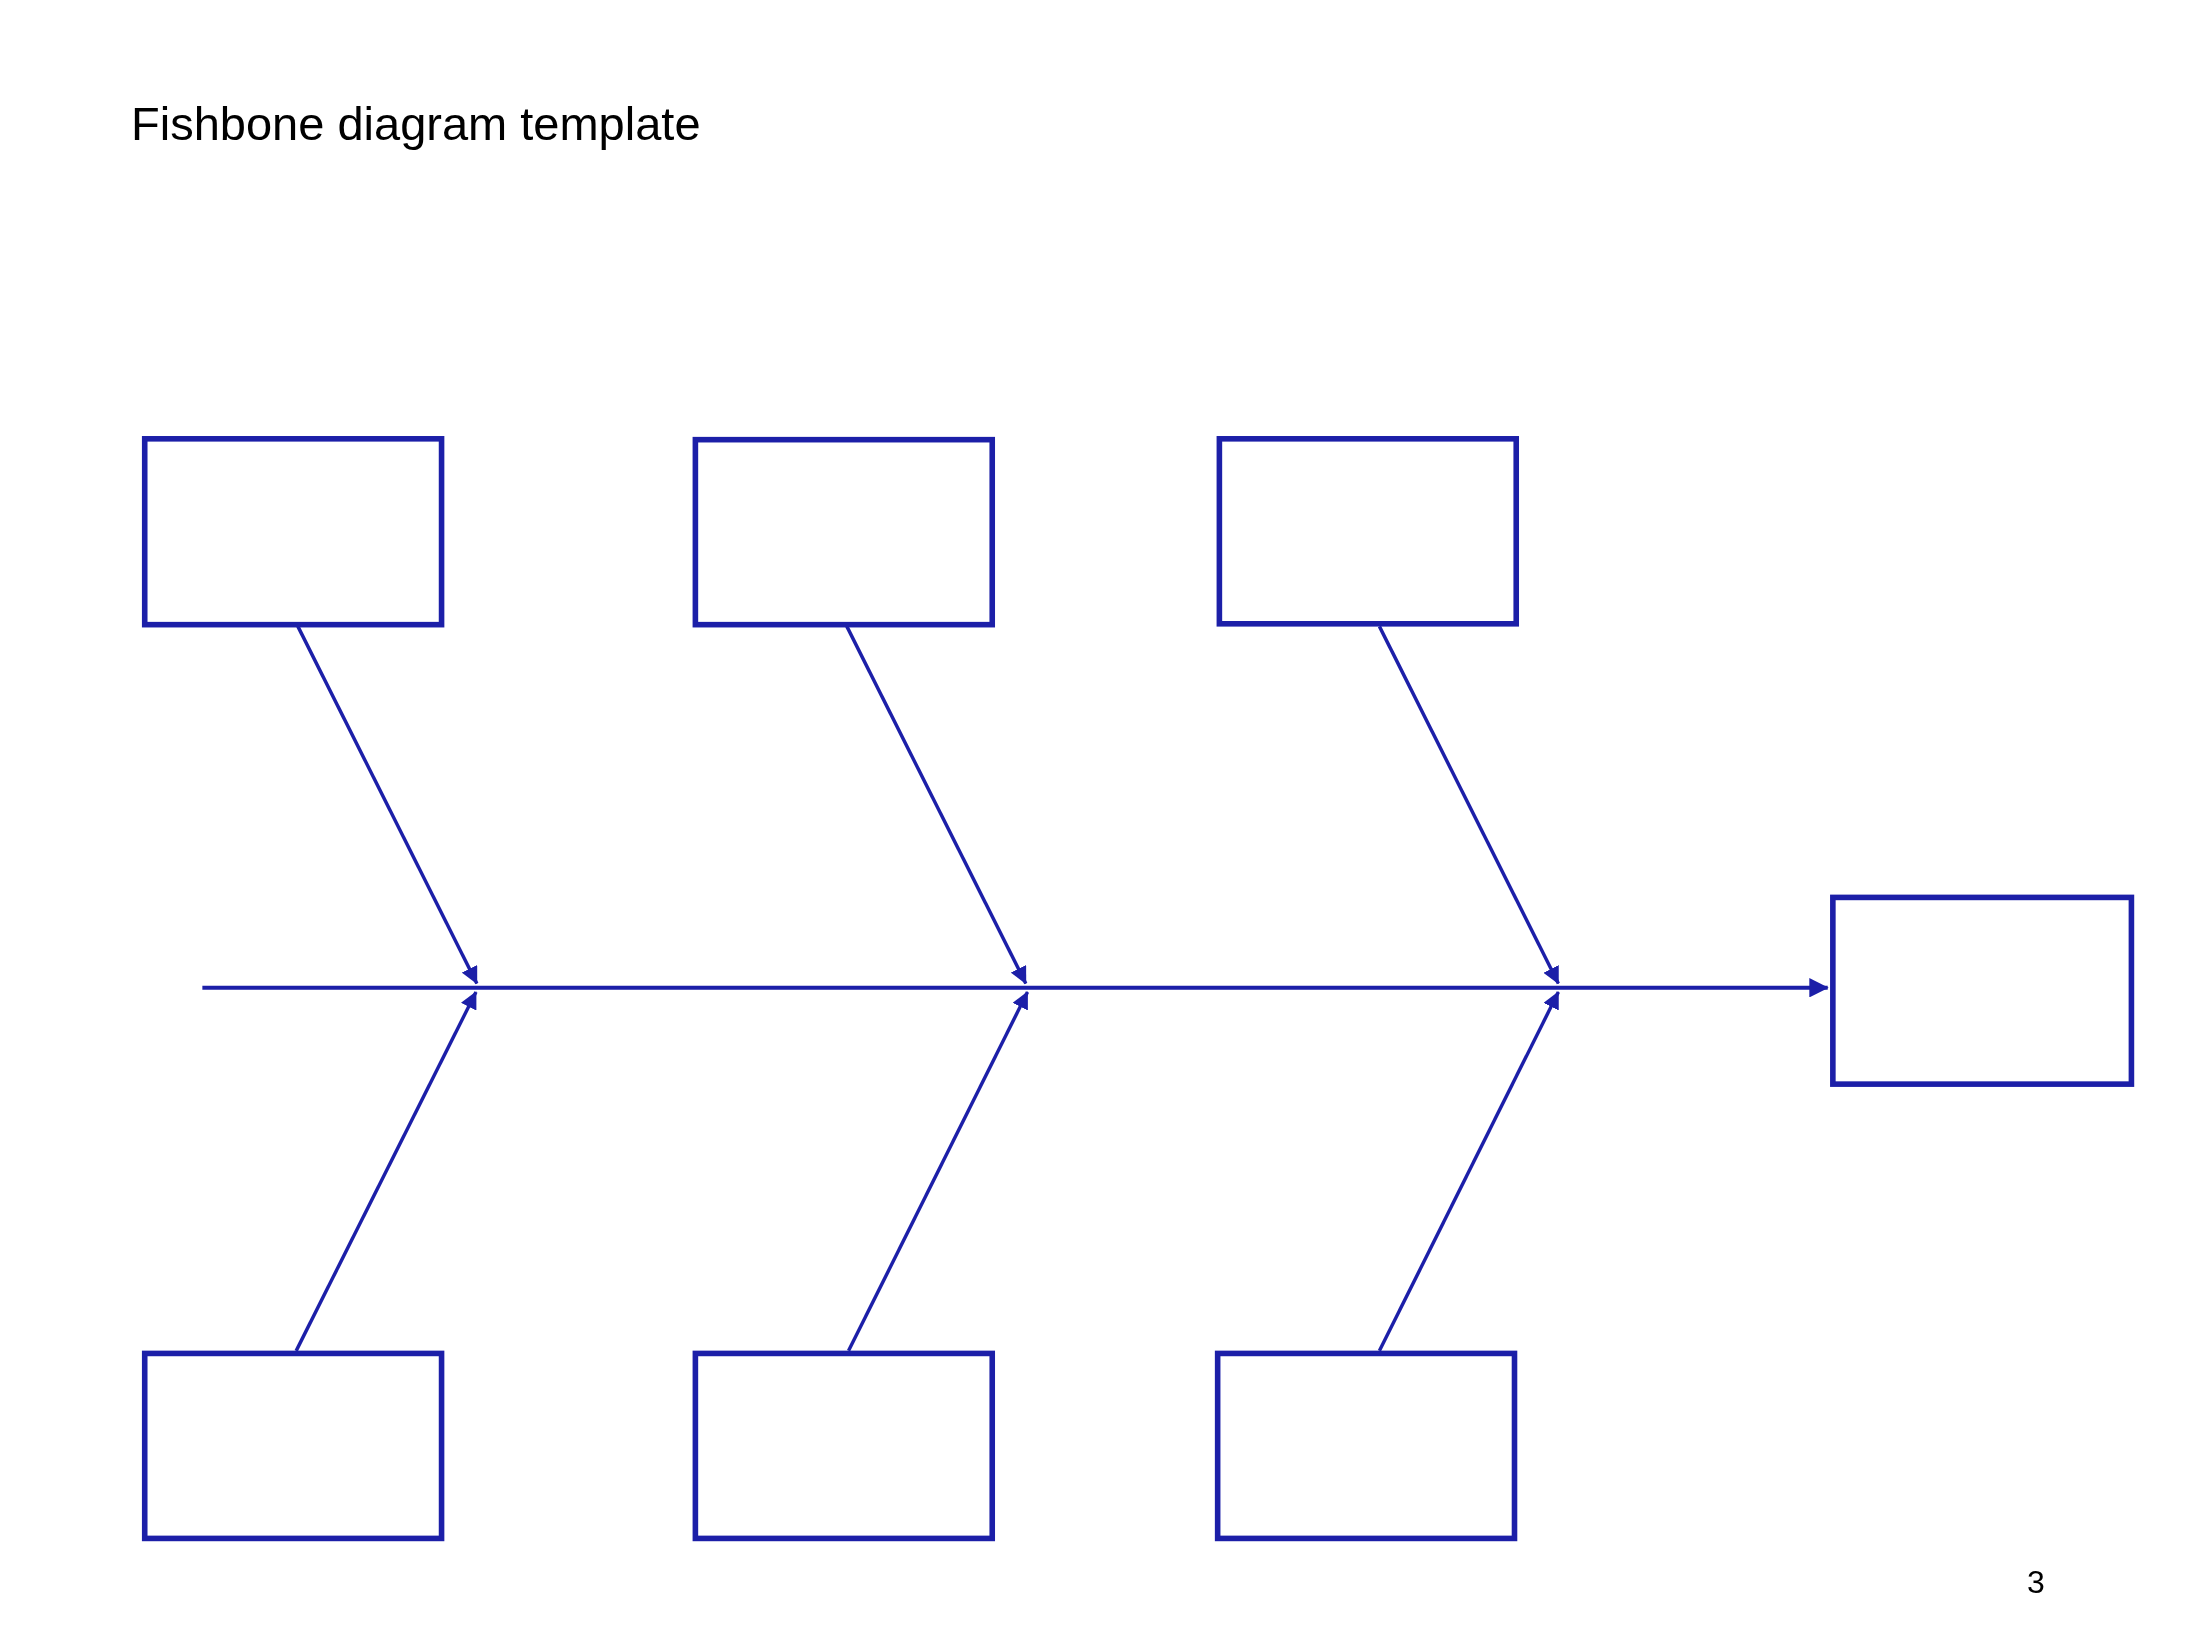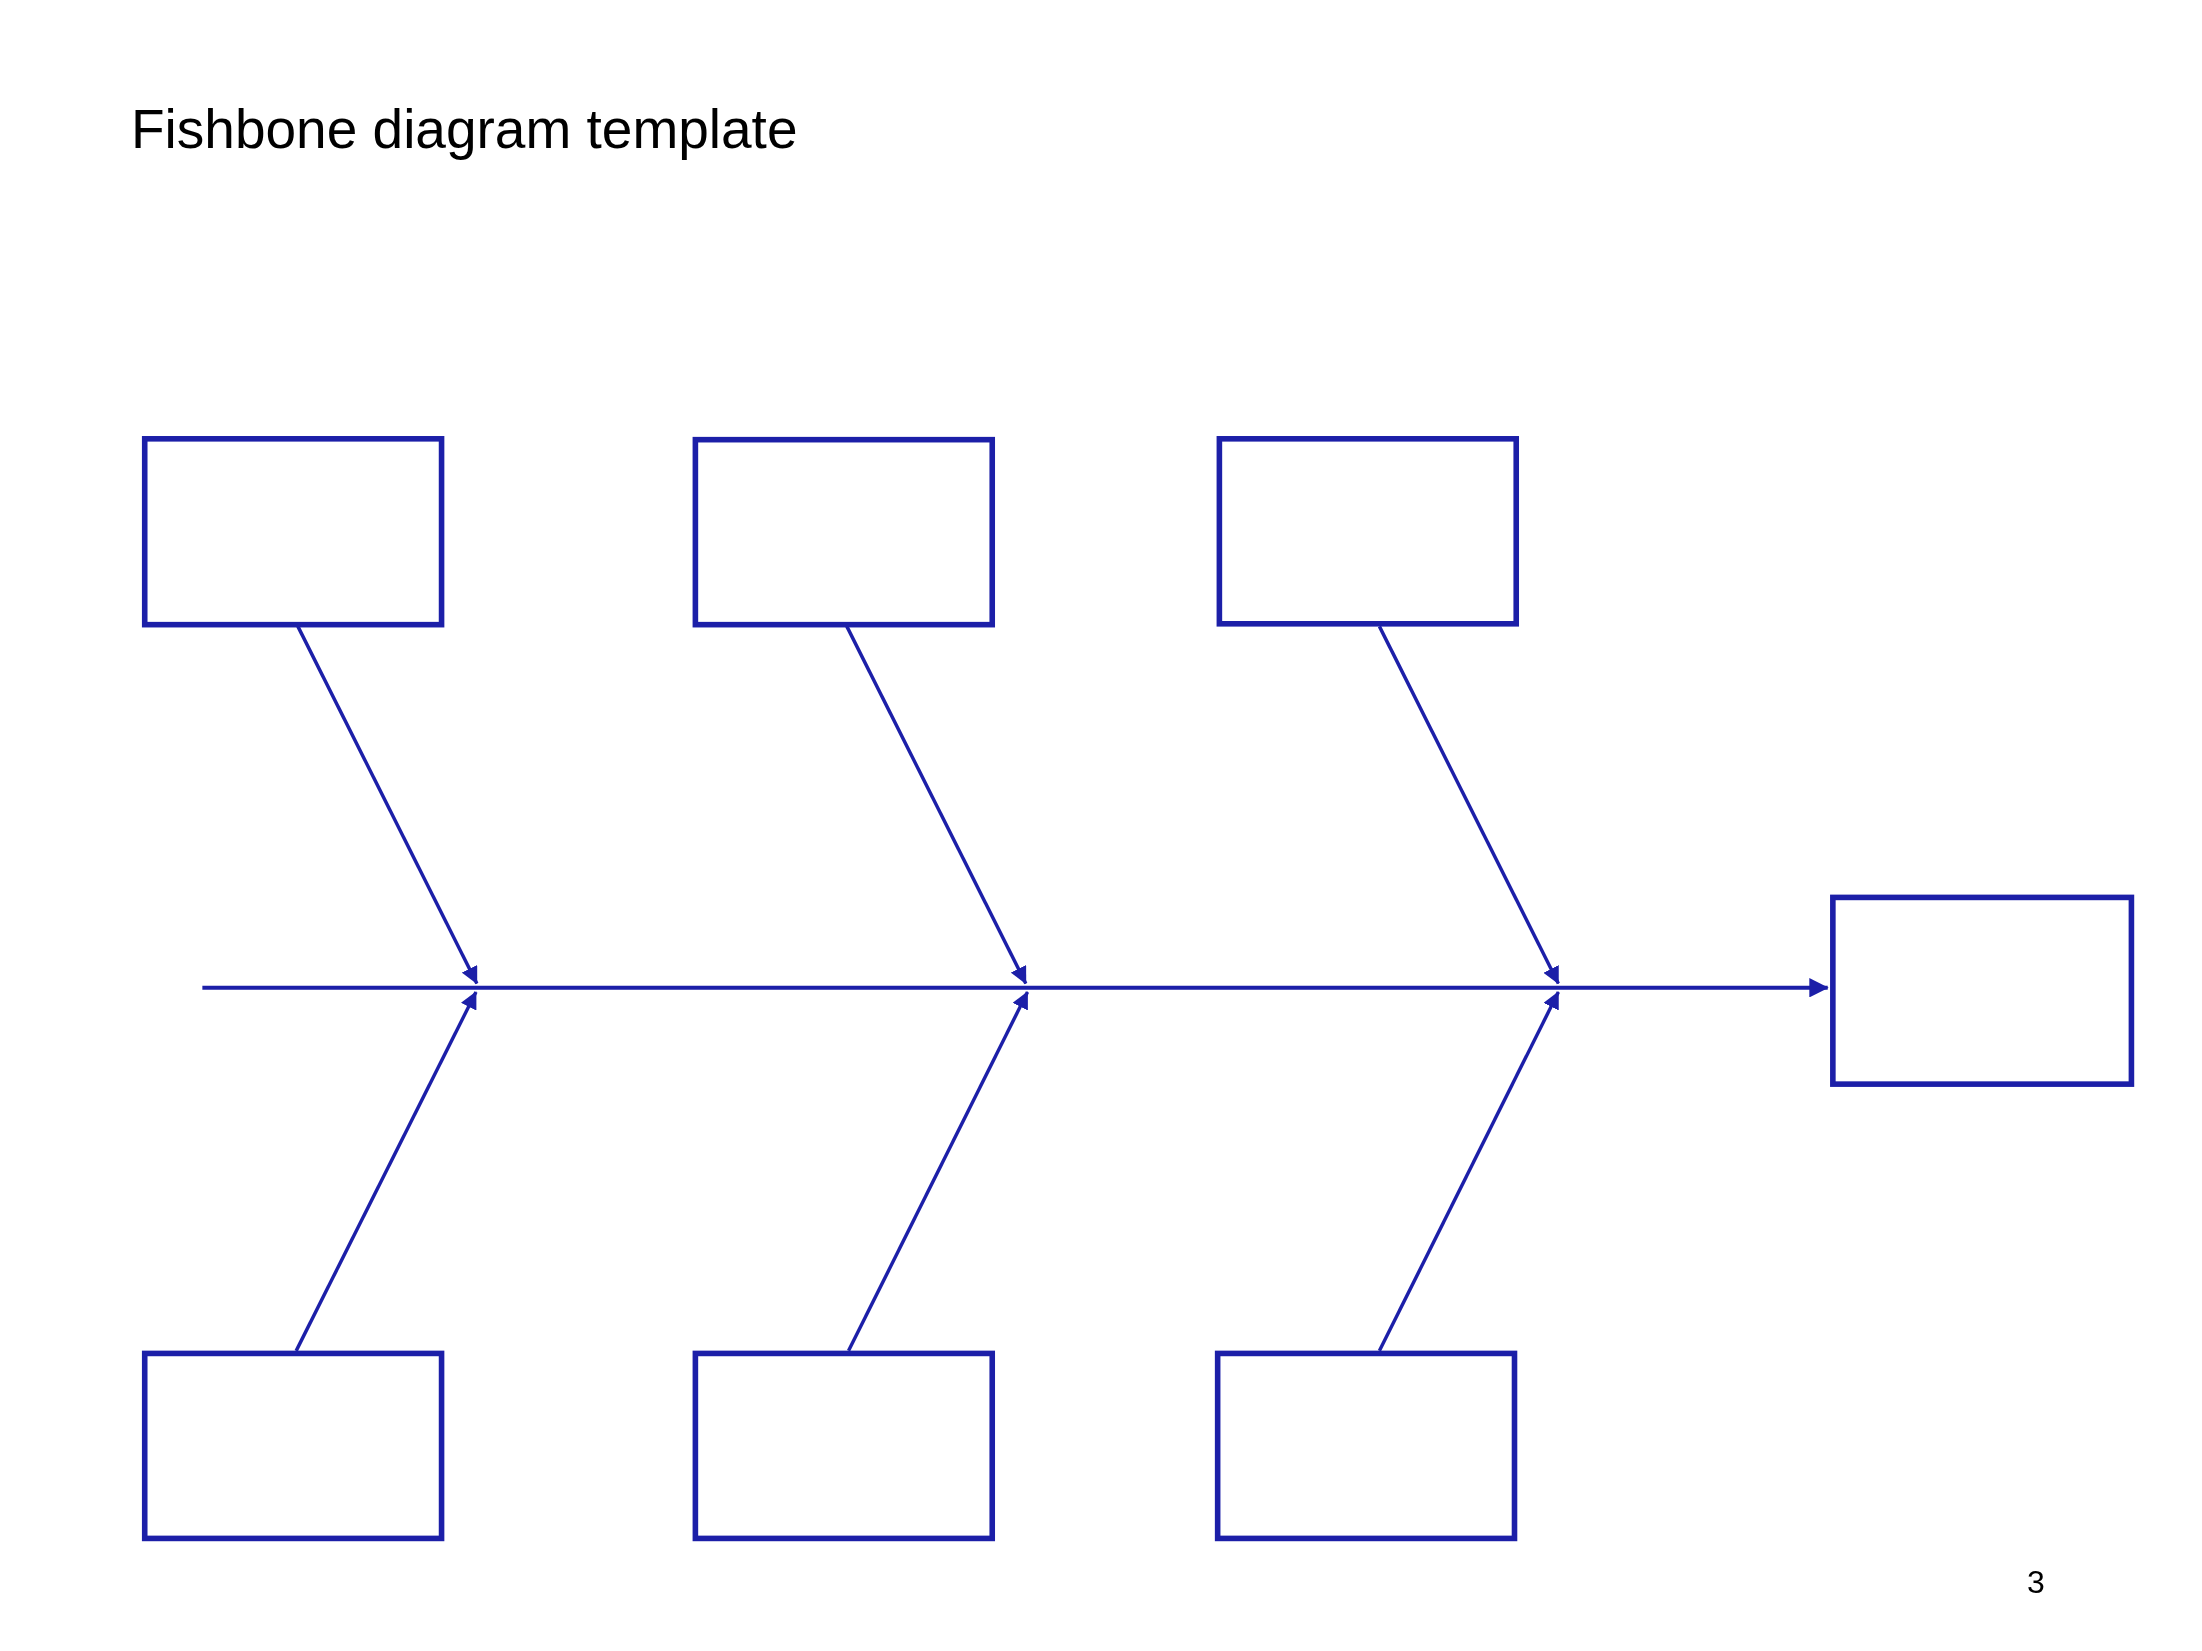--- a/index.html
+++ b/index.html
@@ -9,21 +9,21 @@
     --text:#000000;
   }
   *{margin:0;padding:0;box-sizing:border-box;}
   html,body{width:2203px;height:1652px;background:var(--bg);overflow:hidden;}
   body{font-family:"Liberation Sans", sans-serif;position:relative;}
 
   .slide-title{
     position:absolute;
     left:131px;
     top:96px;
-    font-size:55px;
+    font-size:47px;
     line-height:1.2;
     color:var(--text);
     white-space:nowrap;
   }
   .page-number{
     position:absolute;
     left:2027px;
     top:1564px;
     font-size:32px;
     color:var(--text);

